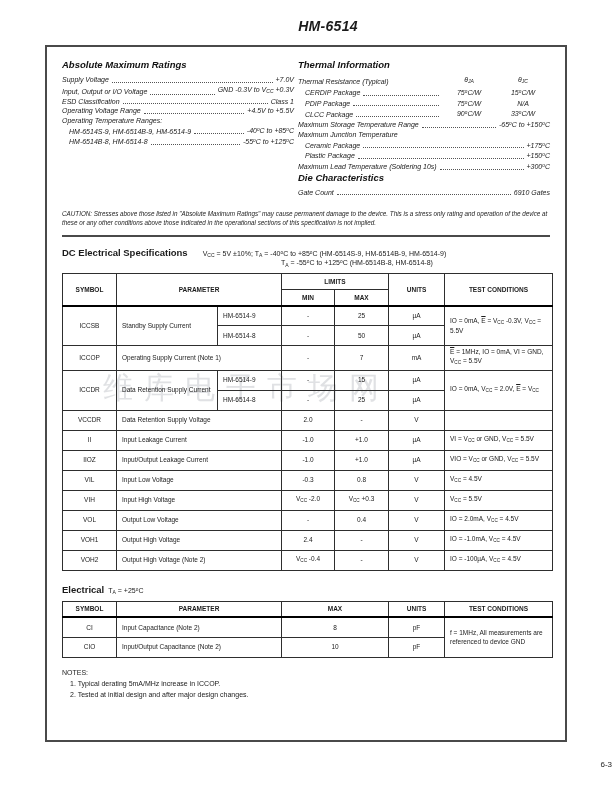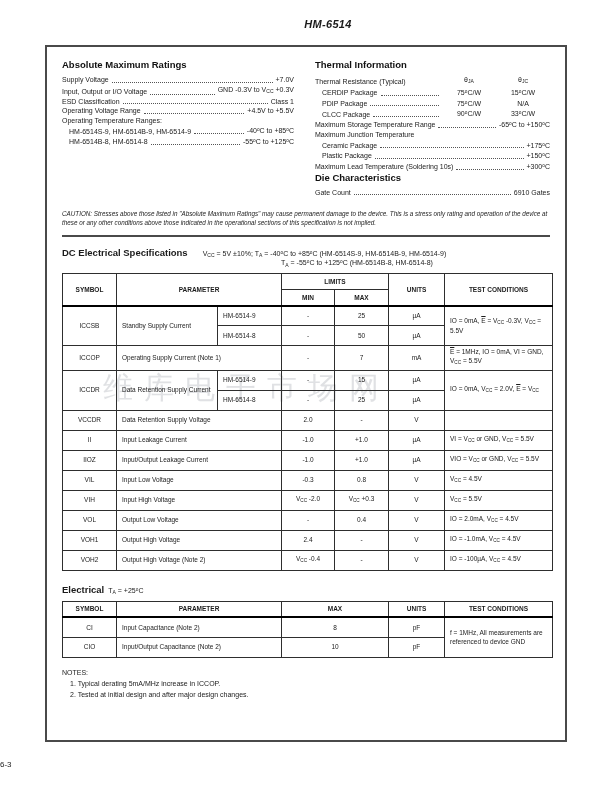--- a/index.html
+++ b/index.html
@@ -3,32 +3,32 @@
 <meta charset="utf-8">
 <style>
   * { margin:0; padding:0; box-sizing:border-box; }
   html,body { width:612px; height:792px; background:#ffffff; font-family:"Liberation Sans", sans-serif; color:#1b1b1b; }
   body { position:relative; }
   sub { font-size:0.72em; vertical-align:-0.28em; letter-spacing:0; }
   sup { font-size:0.68em; vertical-align:0.45em; letter-spacing:0; }
   .ov { text-decoration:overline; }
 
   .doc-title { position:absolute; top:18px; left:0; width:612px; text-align:center;
-    font-size:11px; font-weight:bold; font-style:italic; letter-spacing:0.3px;padding-left:44px; }
+    font-size:14px; font-weight:bold; font-style:italic; letter-spacing:0.3px;padding-left:44px; }
 
   .page-box { position:absolute; left:45px; top:45px; width:522px; height:697px;
     border:2px solid #4a4a4a; padding:12px 15px 10px 15px; background:transparent; }
 
   .watermark { position:absolute; left:103px; top:368px; font-size:30px; letter-spacing:11px;
     color:#c7cace; opacity:0.55; z-index:0; pointer-events:none; white-space:nowrap; }
 
   .content { position:relative; z-index:1; }
 
   
-  .twocol { display:flex; gap:21px; }
+  .twocol { display:flex; gap:4px;font-style:italic; }
   .col-left { width:232px; flex-shrink:0; }
   .col-right { flex:1; }
 
   h2.sec { font-size:9.5px; font-weight:bold; margin:0 0 5px 0; color:#111; }
   .mt { margin-top:11px; }
 
   .line { display:flex; align-items:flex-end; font-size:7px; line-height:9.6px; }
   .line .lbl { white-space:nowrap; }
   .line .ind { padding-left:7px; }
   .leader { flex:1; border-bottom:1px dotted #555; margin:0 3px 2px 3px; min-width:6px; }
@@ -53,21 +53,21 @@
   table.spec td.pl, table.spec th.pl { text-align:left; padding-left:5px; }
   table.spec td { height:20px; background:transparent; }
   table.spec { border:1.5px solid #000; }
 
   .cap-head { margin-top:13px; font-size:7px; }
   .cap-head .h { font-size:9.5px; font-weight:bold; margin-right:4px; }
 
   .notes { margin-top:9px; font-size:7px; line-height:11px; }
   .notes .nitem { padding-left:8px; }
 
-  .footer { position:absolute; left:0; top:760px; width:612px; text-align:left; font-size:8px; color:#222; }
+  .footer { position:absolute; left:0; top:760px; width:612px; text-align:right; font-size:8px; color:#222; }
 </style>
 </head>
 <body>
 
 <div class="doc-title">HM-6514</div>
 
 <div class="watermark">维库电子市场网</div>
 
 <div class="page-box">
 <div class="content">

